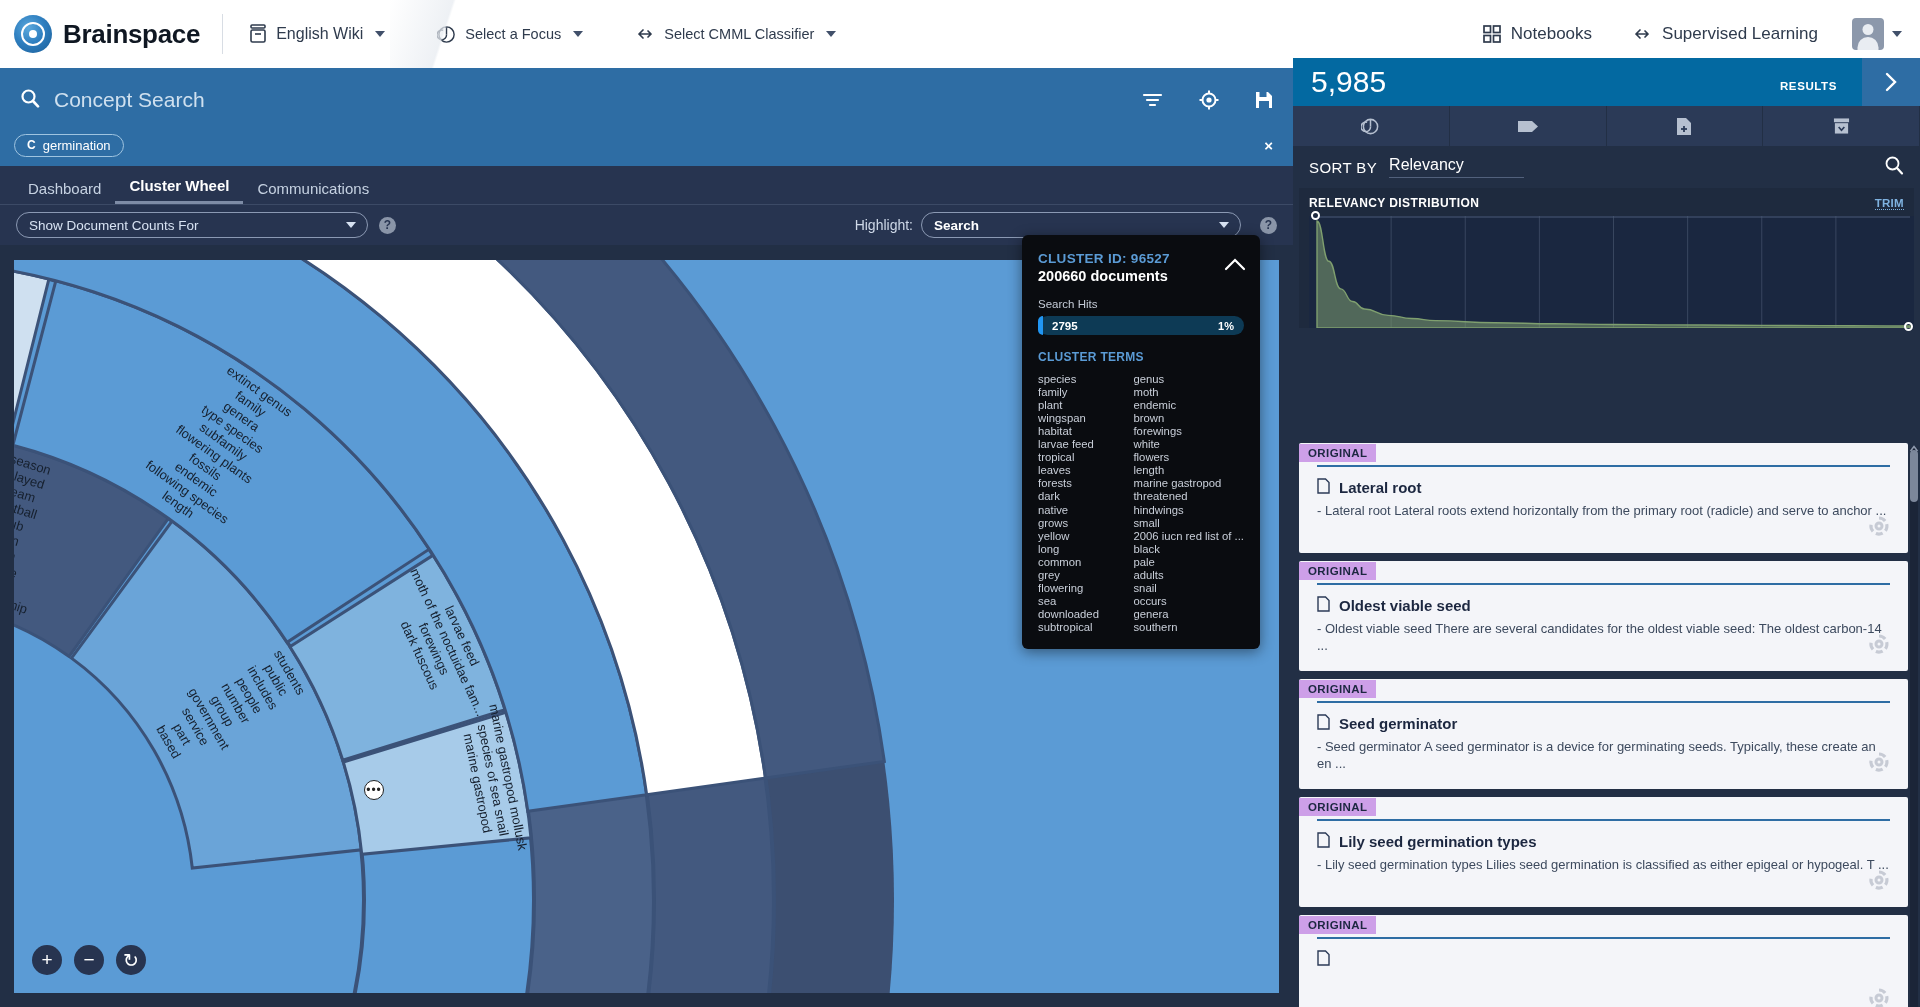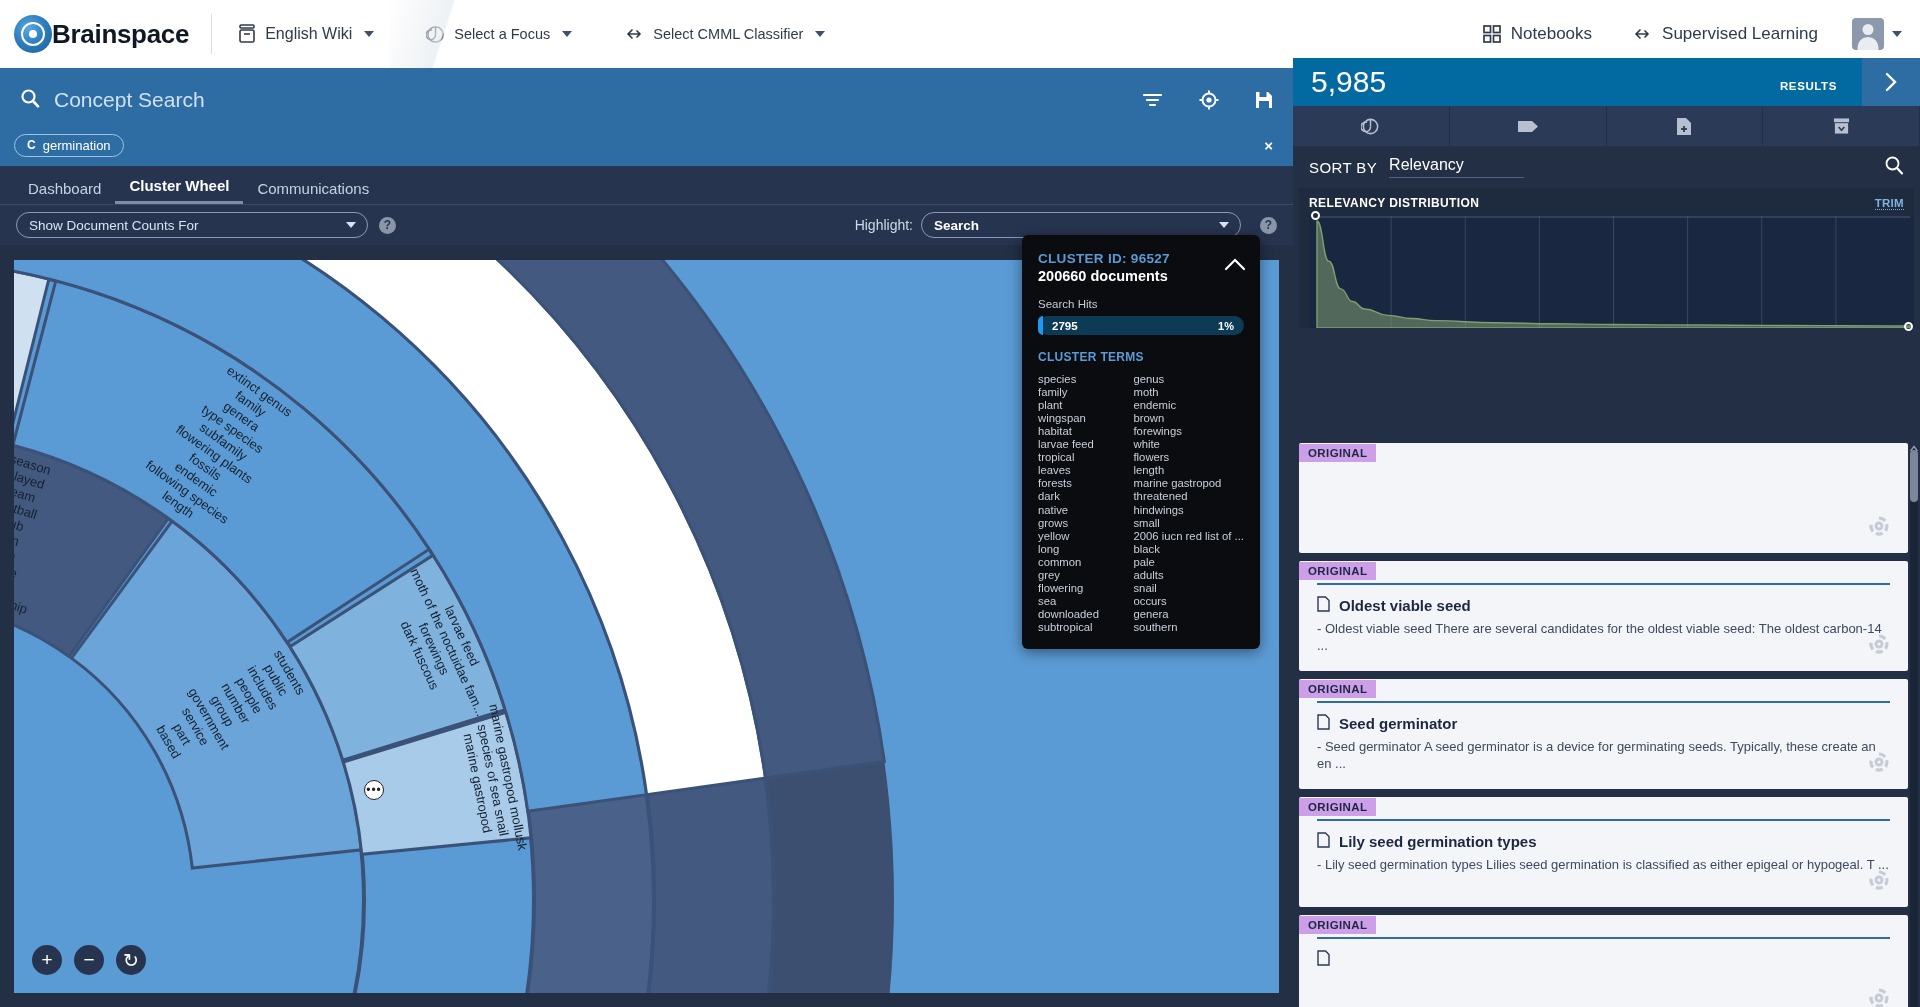--- a/index.html
+++ b/index.html
@@ -11,21 +11,21 @@
   }
 
   
   .topbar {
     height: 68px; width: 1920px;
     background: #ffffff;
     display: flex; align-items: stretch;
     position: relative;
   }
   .brand {
-    display: flex; align-items: center; 
+    display: flex; align-items: center; gap: 11px;
     padding: 0 22px 0 14px; flex: 0 0 auto;
   }
   .brand-logo {
     width: 38px; height: 38px; border-radius: 50%;
     background: radial-gradient(circle at 38% 34%, #5ba9dd 0%, #2f7fc0 45%, #1a5d96 100%);
     position: relative; flex: 0 0 auto;
   }
   .brand-logo::before {
     content: ""; position: absolute; left: 50%; top: 50%;
     transform: translate(-50%,-50%);
@@ -715,21 +715,30 @@
           <line x1="526.875" x2="526.875" y1="0" y2="112" stroke="#38465f" stroke-width="1"></line>
           <path d="M 8 112 L 8 5 C 13.93 5 13.93 45.28 19.86 45.28 C 25.79 45.28 25.79 72.84 31.72 72.84 C 37.65 72.84 37.65 85.56 43.58 85.56 C 49.51 85.56 49.51 92.98 55.44 92.98 C 67.3 92.98 67.3 99.34 79.16 99.34 C 91.02 99.34 91.02 102.52 102.88 102.52 C 114.74000000000001 102.52 114.74000000000001 104.64 126.60000000000001 104.64 C 156.25 104.64 156.25 106.76 185.9 106.76 C 215.55 106.76 215.55 107.82 245.20000000000002 107.82 C 274.85 107.82 274.85 108.456 304.5 108.456 C 334.15 108.456 334.15 108.88 363.8 108.88 C 393.45 108.88 393.45 109.198 423.09999999999997 109.198 C 452.75 109.198 452.75 109.516 482.40000000000003 109.516 C 512.0500000000001 109.516 512.0500000000001 109.728 541.7 109.728 C 571.35 109.728 571.35 109.94 601 109.94 L 601 112 Z" fill="#7f9f6f" fill-opacity="0.55" stroke="#7f9f6f" stroke-width="1.4"></path>
           <line x1="8" x2="601" y1="1" y2="1" stroke="#4a5a76" stroke-width="1"></line>
         </svg>
       <div class="handle" id="handle-left" style="left: 2px; top: -5px;"></div>
       <div class="handle" id="handle-right" style="left: 595px; top: 106px;"></div>
     </div>
   </div>
 
   <div class="cards" id="cards">
-      <div class="card"><span class="badge">ORIGINAL</span><span class="card-ico"><svg width="22" height="22" viewBox="0 0 22 22">
+      <div class="card"><span class="badge">ORIGINAL</span><div class="card-inner">
+          <div class="card-rule"></div>
+          <div class="card-title">
+            <span><svg width="13" height="16" viewBox="0 0 13 16">
+                <path d="M1 1 h7.5 l3.5 3.5 v10.5 h-11 z" fill="none" stroke="#2b3a57" stroke-width="1.4"></path>
+              </svg></span>
+            <span>Lateral root</span>
+          </div>
+          <div class="card-snip">- Lateral root Lateral roots extend horizontally from the primary root (radicle) and serve to anchor ...</div>
+        </div><span class="card-ico"><svg width="22" height="22" viewBox="0 0 22 22">
             <path d="M11 3 a8 8 0 1 1 -7 4" fill="none" stroke="#56617a" stroke-width="3.2" stroke-dasharray="7 3.5"></path>
             <circle cx="11" cy="11" r="3" fill="none" stroke="#56617a" stroke-width="3"></circle>
           </svg></span></div>
       <div class="card"><span class="badge">ORIGINAL</span><div class="card-inner">
           <div class="card-rule"></div>
           <div class="card-title">
             <span><svg width="13" height="16" viewBox="0 0 13 16">
                 <path d="M1 1 h7.5 l3.5 3.5 v10.5 h-11 z" fill="none" stroke="#2b3a57" stroke-width="1.4"></path>
               </svg></span>
             <span>Oldest viable seed</span>

